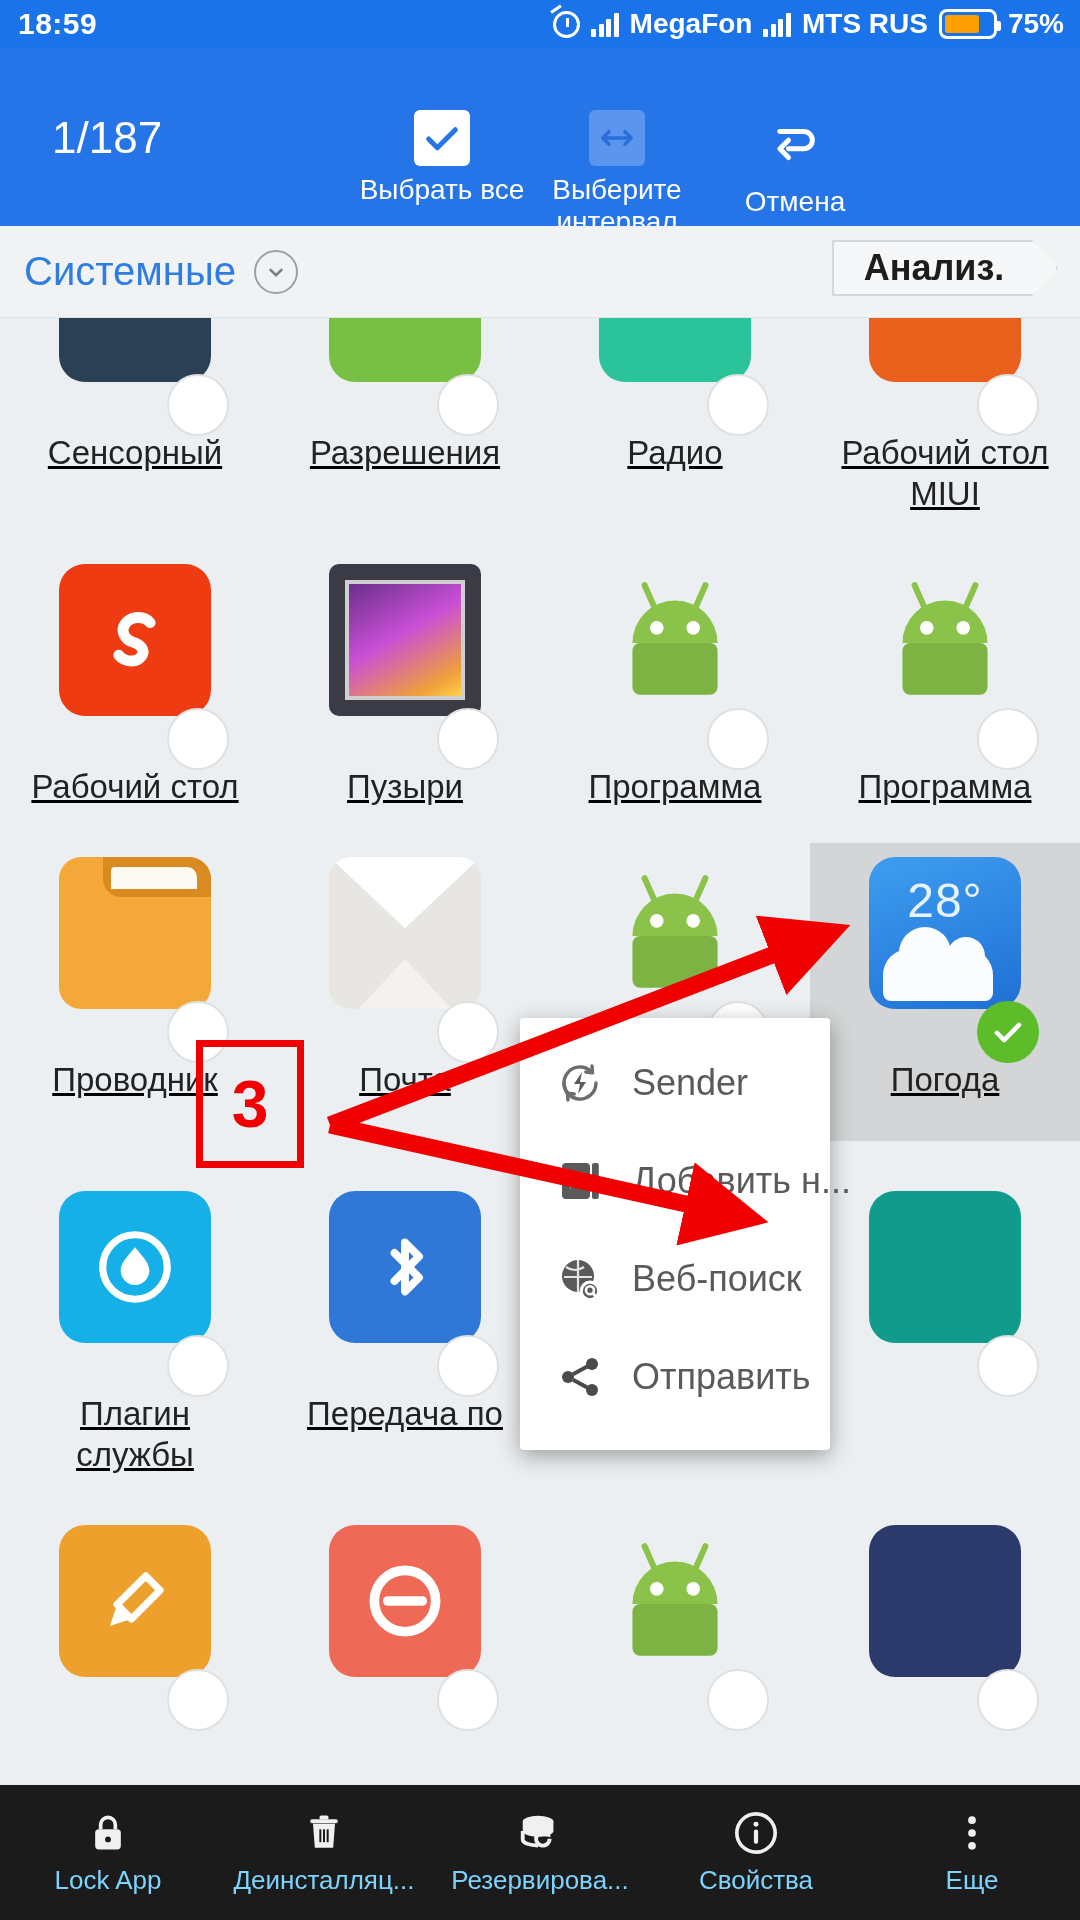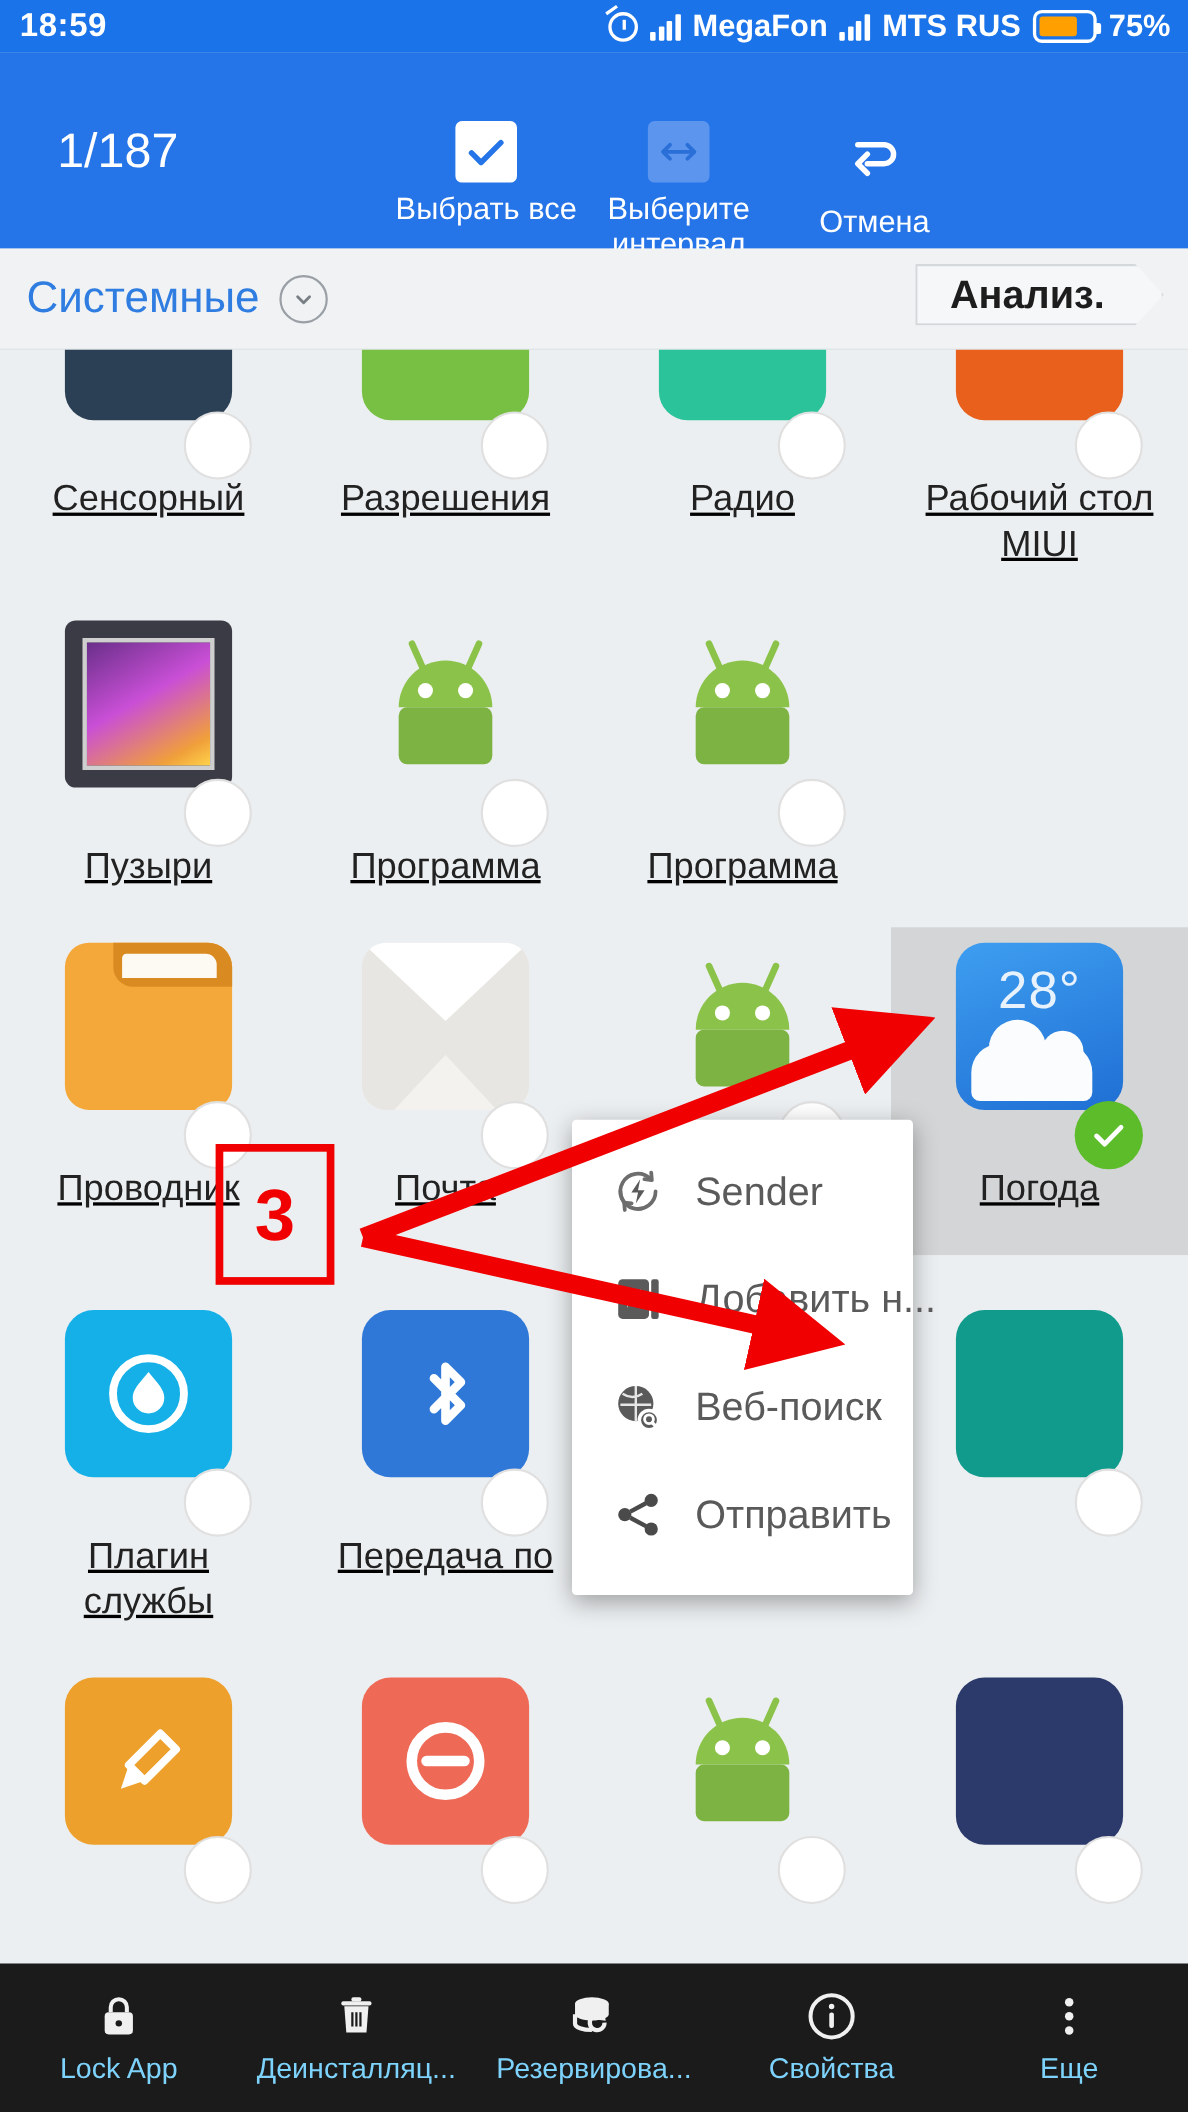--- a/index.html
+++ b/index.html
@@ -307,20 +307,31 @@
     <div class="cell">
       <div class="icon-wrap">
         <div class="ic" style="background:#e8601c;"></div>
         <div class="sel-dot"></div>
       </div>
       <div class="app-label">Рабочий стол MIUI</div>
     </div>
   </div>
 
   <div class="row" style="margin-top:36px;">
+    <div class="cell">
+      <div class="icon-wrap">
+        <div class="ic-sq" style="background:#ef3b11;">
+          <svg viewBox="0 0 48 48" width="104" height="104">
+              <path d="M31 16c-3-3.5-9-3-11.5 0.5-2.5 3.5 0 7.5 3.5 8.5 3.5 1 6 3.5 4 6.5-2 3-7.5 3-10.5-0.5" fill="none" stroke="#fff" stroke-width="5" stroke-linecap="round"></path>
+            </svg>
+        </div>
+        <div class="sel-dot"></div>
+      </div>
+      <div class="app-label">Рабочий стол</div>
+    </div>
     <div class="cell">
       <div class="icon-wrap">
         <div class="ic-sq" style="background:#3a3b45;border-radius:10px;padding:16px;">
           <div style="width:100%;height:100%;background:linear-gradient(150deg,#6a2f8a 0%,#c94fd6 45%,#f0a03a 85%,#ffd24a 100%);border:4px solid #cfcfcf;"></div>
         </div>
         <div class="sel-dot"></div>
       </div>
       <div class="app-label">Пузыри</div>
     </div>
     <div class="cell">

